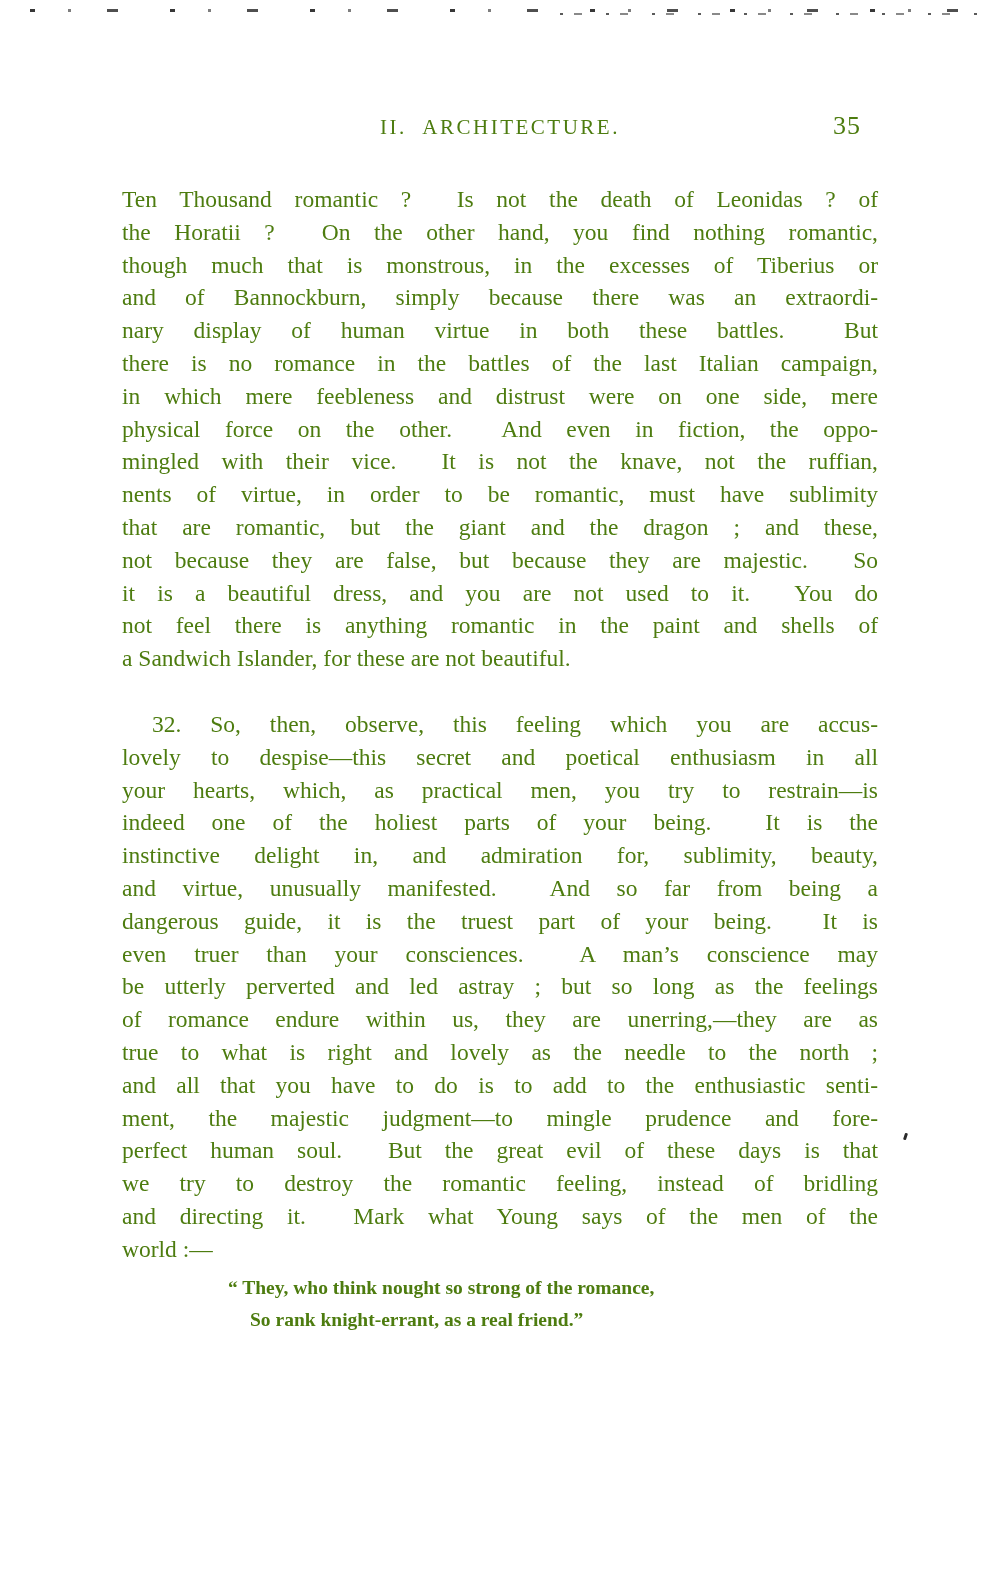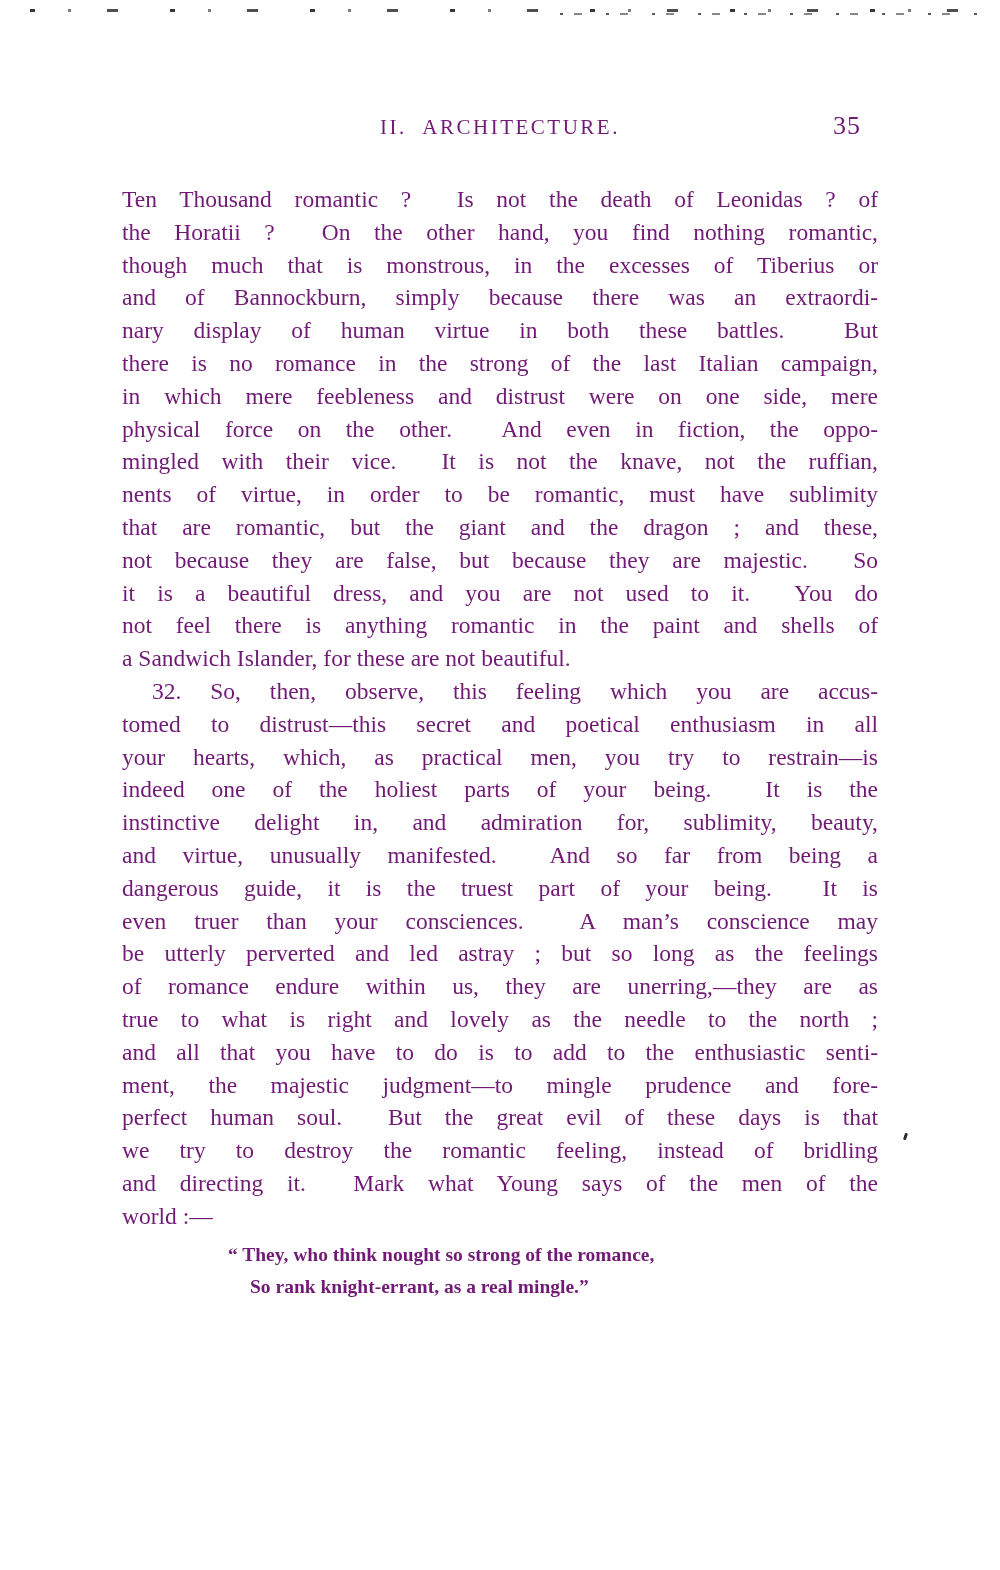--- a/index.html
+++ b/index.html
@@ -7,21 +7,21 @@
     padding: 0;
     background: #ffffff;
   }
   .page {
     position: relative;
     width: 1000px;
     height: 1570px;
     background: #ffffff;
     overflow: hidden;
     font-family: "Liberation Serif", "DejaVu Serif", serif;
-    color: #701a75;
+    color: #4d7c0f;
   }
   
   .scan-noise-1 {
     position: absolute;
     top: 9px; left: 30px; right: 14px; height: 3px;
     background: repeating-linear-gradient(90deg,
       rgba(20,20,20,0.85) 0 5px, transparent 5px 38px,
       rgba(20,20,20,0.55) 38px 41px, transparent 41px 77px,
       rgba(20,20,20,0.75) 77px 88px, transparent 88px 140px);
   }
@@ -65,20 +65,21 @@
     text-align-last: justify;
     -moz-text-align-last: justify;
     white-space: normal;
   }
   .pline.last {
     text-align-last: left;
     -moz-text-align-last: left;
   }
   .pline.indent {
     text-indent: 30px;
+    margin-top: 33px;
   }
   .verse-quote {
     margin-top: 6px;
     font-size: 19.5px;
     font-weight: bold;
     line-height: 32.5px;
   }
   .quote-line-1 { padding-left: 106px; }
   .quote-line-2 { padding-left: 128px; }
 </style>
@@ -94,45 +95,45 @@
 
   <div class="page-number">35</div>
 
   <div class="body-text" id="body-text">
 
     <div class="pline">Ten Thousand romantic ? &nbsp;Is not the death of Leonidas ? of</div>
       <div class="pline">the Horatii ? &nbsp;On the other hand, you find nothing romantic,</div>
       <div class="pline">though much that is monstrous, in the excesses of Tiberius or</div>
       <div class="pline">and of Bannockburn, simply because there was an extraordi-</div>
       <div class="pline">nary display of human virtue in both these battles. &nbsp;But</div>
-      <div class="pline">there is no romance in the strong of the last Italian campaign,</div>
+      <div class="pline">there is no romance in the battles of the last Italian campaign,</div>
       <div class="pline">in which mere feebleness and distrust were on one side, mere</div>
       <div class="pline">physical force on the other. &nbsp;And even in fiction, the oppo-</div>
       <div class="pline">mingled with their vice. &nbsp;It is not the knave, not the ruffian,</div>
       <div class="pline">nents of virtue, in order to be romantic, must have sublimity</div>
       <div class="pline">that are romantic, but the giant and the dragon ; and these,</div>
       <div class="pline">not because they are false, but because they are majestic. &nbsp;So</div>
       <div class="pline">it is a beautiful dress, and you are not used to it. &nbsp;You do</div>
       <div class="pline">not feel there is anything romantic in the paint and shells of</div>
       <div class="pline last">a Sandwich Islander, for these are not beautiful.</div>
       <div class="pline indent">32. So, then, observe, this feeling which you are accus-</div>
-      <div class="pline">tomed to distrust—this secret and poetical enthusiasm in all</div>
+      <div class="pline">lovely to despise—this secret and poetical enthusiasm in all</div>
       <div class="pline">your hearts, which, as practical men, you try to restrain—is</div>
       <div class="pline">indeed one of the holiest parts of your being. &nbsp;It is the</div>
       <div class="pline">instinctive delight in, and admiration for, sublimity, beauty,</div>
       <div class="pline">and virtue, unusually manifested. &nbsp;And so far from being a</div>
       <div class="pline">dangerous guide, it is the truest part of your being. &nbsp;It is</div>
       <div class="pline">even truer than your consciences. &nbsp;A man’s conscience may</div>
       <div class="pline">be utterly perverted and led astray ; but so long as the feelings</div>
       <div class="pline">of romance endure within us, they are unerring,—they are as</div>
       <div class="pline">true to what is right and lovely as the needle to the north ;</div>
       <div class="pline">and all that you have to do is to add to the enthusiastic senti-</div>
       <div class="pline">ment, the majestic judgment—to mingle prudence and fore-</div>
       <div class="pline">perfect human soul. &nbsp;But the great evil of these days is that</div>
       <div class="pline">we try to destroy the romantic feeling, instead of bridling</div>
       <div class="pline">and directing it. &nbsp;Mark what Young says of the men of the</div>
       <div class="pline last">world :—</div>
       <div class="verse-quote" id="verse-quote">
         <div class="quote-line-1">“ They, who think nought so strong of the romance,</div>
-        <div class="quote-line-2">So rank knight-errant, as a real mingle.”</div>
+        <div class="quote-line-2">So rank knight-errant, as a real friend.”</div>
       </div>
   </div>
 </div>
 
 </body></html>

